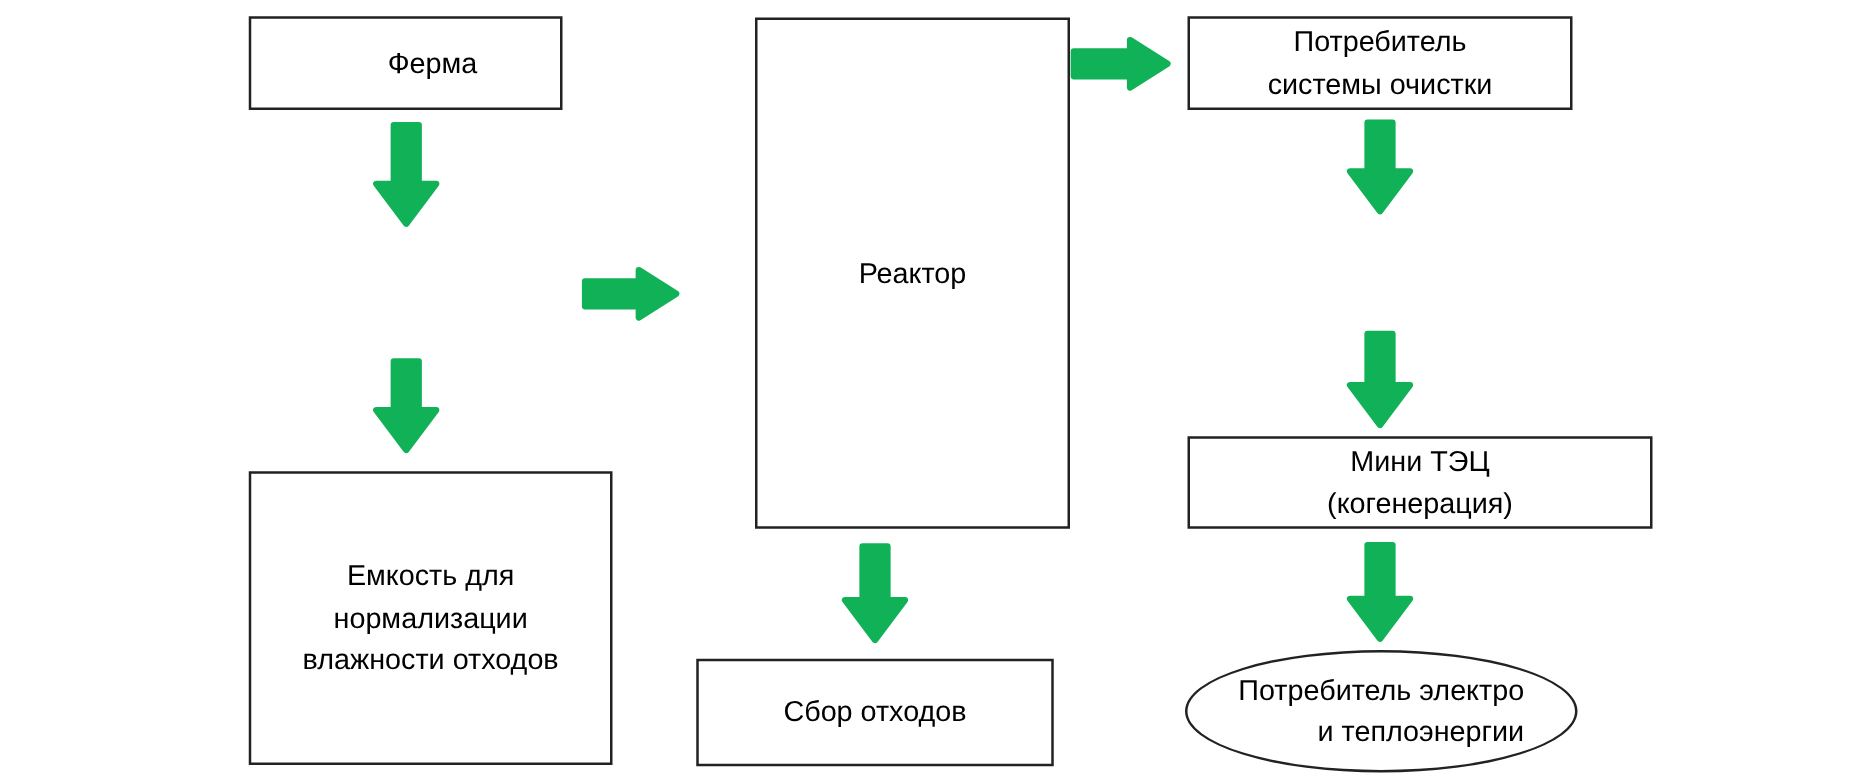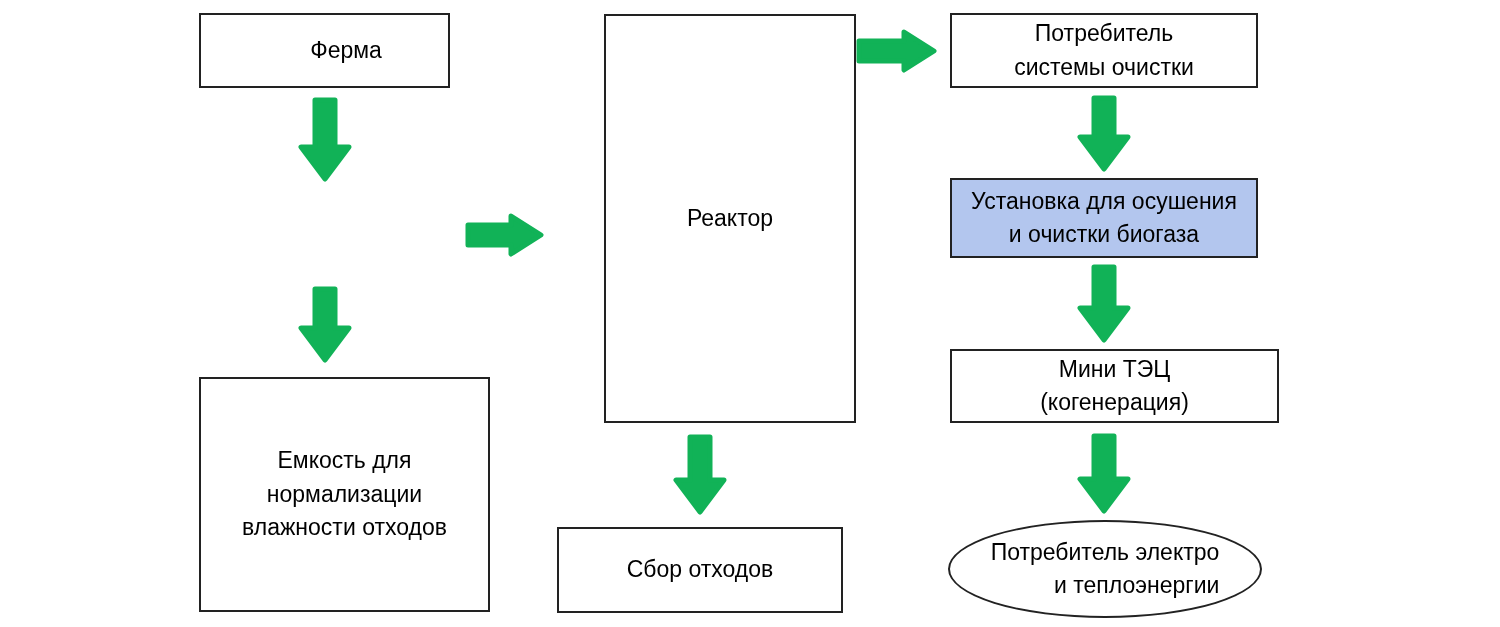--- a/index.html
+++ b/index.html
@@ -51,21 +51,21 @@
   
   #node-farm        { left: 199px; top: 13px;  width: 251px; height: 75px; padding-left: 43px; }
   #node-accumulator { left: 199px; top: 194px; width: 251px; height: 81px; }
   #node-moisture    { left: 199px; top: 377px; width: 291px; height: 235px; }
   
   #node-reactor     { left: 557px; top: 14px;  width: 252px; height: 409px; margin-left: 47px; }
   #node-collection  { left: 557px; top: 527px; width: 286px; height: 86px; }
   
   #node-compressor  { left: 950px; top: 13px;  width: 308px; height: 75px; }
   #node-drying      { left: 950px; top: 178px; width: 308px; height: 80px; }
-  #node-chp         { left: 950px; top: 349px; width: 329px; height: 74px; }
+  #node-chp         { left: 950px; top: 349px; width: 372px; height: 74px; }
   #node-consumer    { left: 948px; top: 520px; width: 314px; height: 98px; text-align: right; }
 
   
   #arrow-farm-accumulator   { left: 297px;  top: 97px;  }
   #arrow-accumulator-moisture { left: 297px; top: 286px; }
   #arrow-accumulator-reactor { left: 465px; top: 212px; }
   #arrow-reactor-collection { left: 672px;  top: 434px; }
   #arrow-reactor-compressor { left: 856px;  top: 28px;  }
   #arrow-compressor-drying  { left: 1076px; top: 95px;  }
   #arrow-drying-chp         { left: 1076px; top: 264px; }
@@ -88,24 +88,20 @@
   <div class="node" id="node-reactor">
     <span>Реактор</span>
   </div>
   <div class="node" id="node-collection">
     <span>Сбор отходов</span>
   </div>
 
   <div class="node" id="node-compressor">
     <span>Потребитель
 системы очистки</span>
-  </div>
-  <div class="node highlight" id="node-drying">
-    <span>Установка для осушения
-и очистки биогаза</span>
   </div>
   <div class="node" id="node-chp">
     <span>Мини ТЭЦ
 (когенерация)</span>
   </div>
   <div class="node ellipse" id="node-consumer">
     <span>Потребитель электро
 и теплоэнергии</span>
   </div>
 

